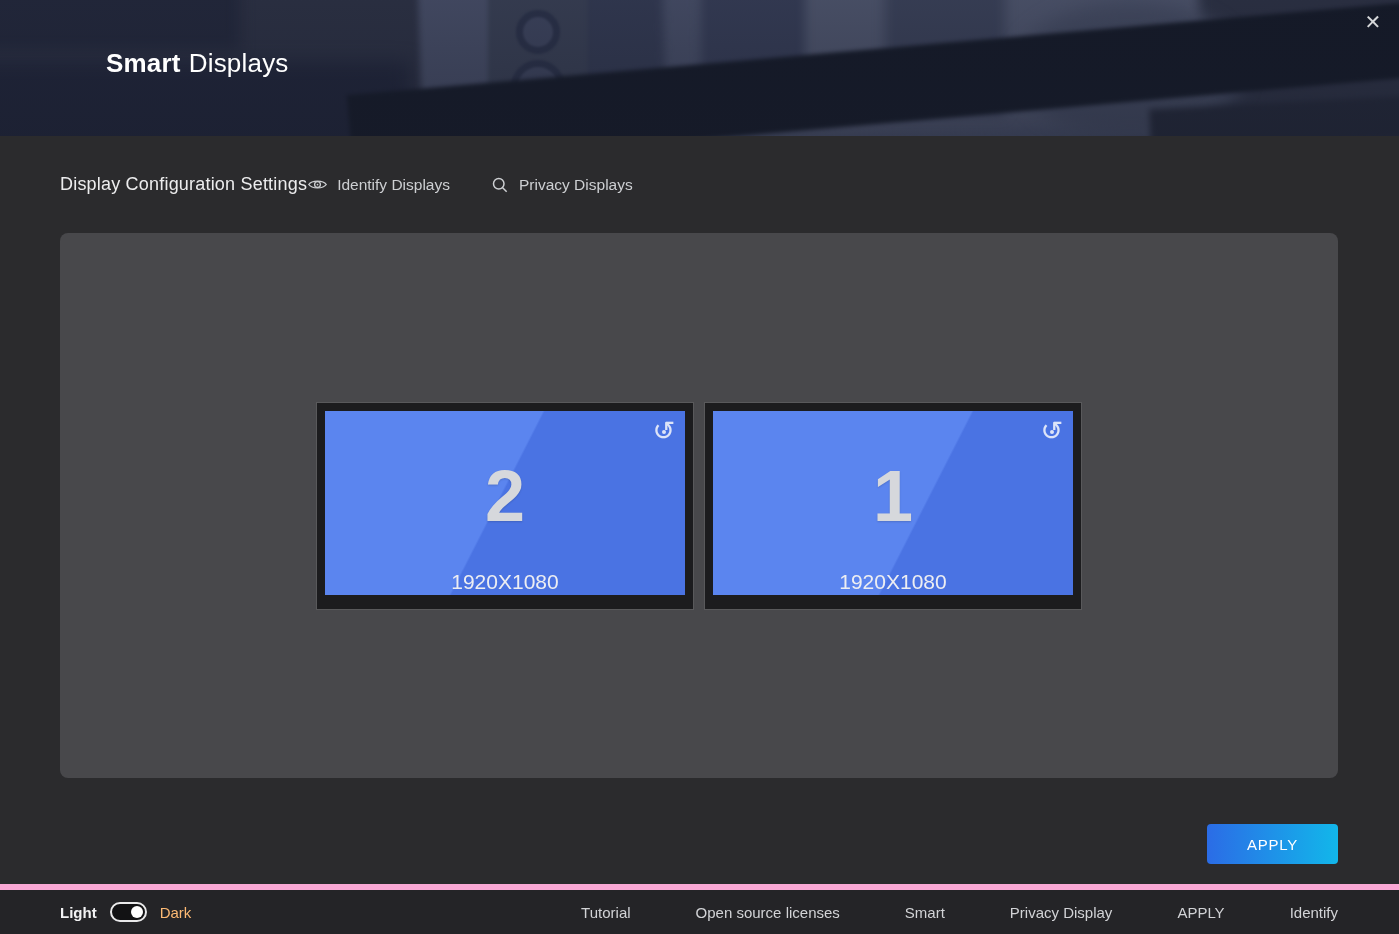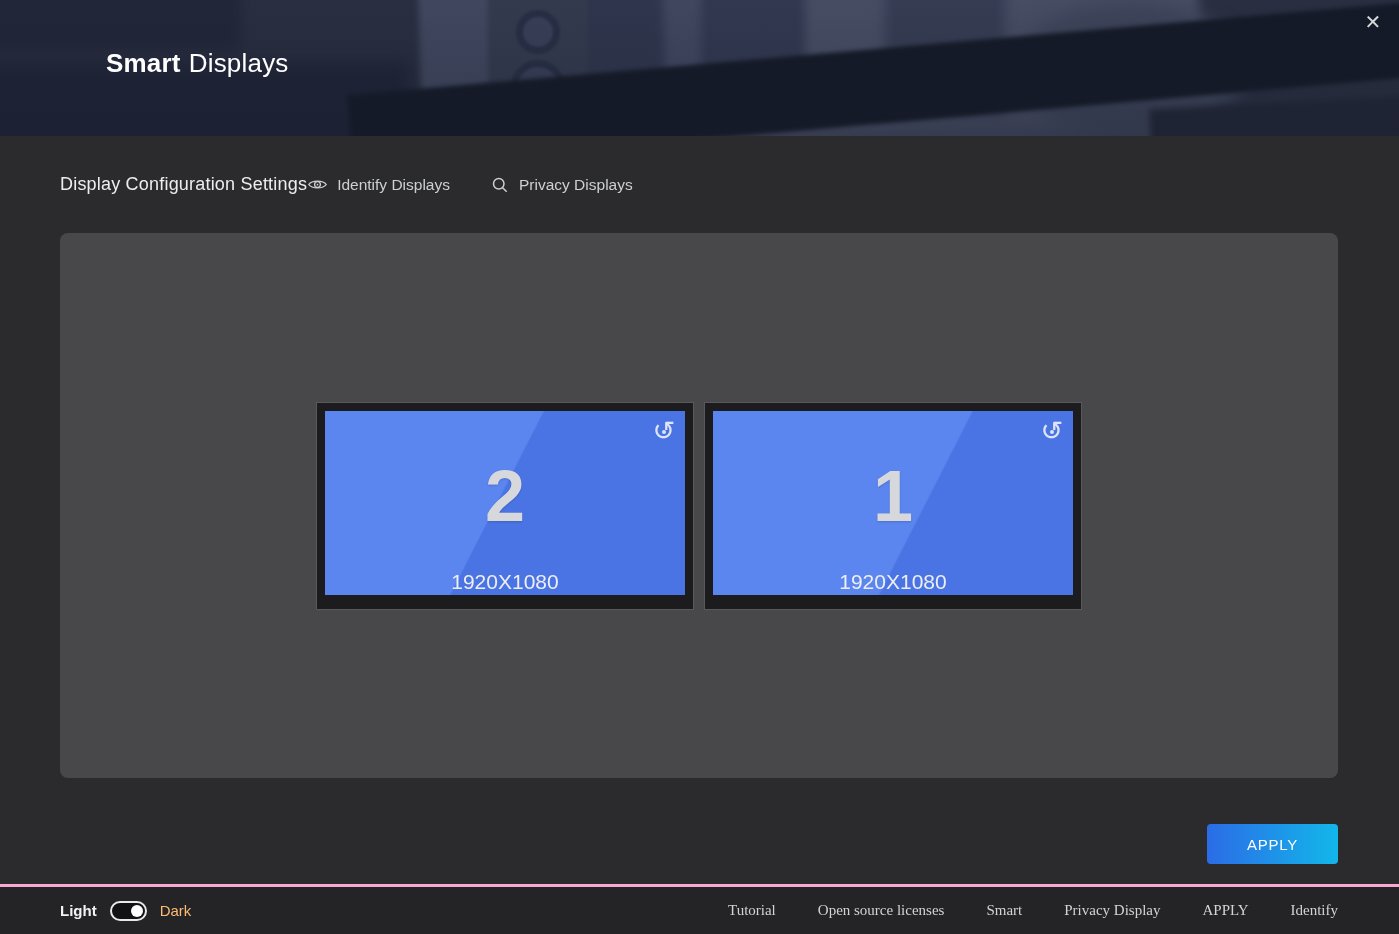--- a/index.html
+++ b/index.html
@@ -100,35 +100,35 @@
     position:absolute; top:688px; right:61px;
     width:131px; height:40px; border:none; border-radius:4px;
     background:linear-gradient(90deg, #2b6ce6, #12b7ea);
     color:#ffffff; font-size:15px; letter-spacing:.8px; cursor:pointer;
     font-family:"Liberation Sans", sans-serif;
   }
 
   
   footer {
     flex:0 0 50px; height:50px; background:#242427;
-    border-top:3px solid #f9a8d4;
+    border-top:6px solid #f9a8d4;
     display:flex; align-items:center; padding:0 61px 0 60px;
   }
   .theme-switch { display:flex; align-items:center; gap:13px; }
   .theme-light-label { color:#f2f2f3; font-size:15px; font-weight:700; }
   .theme-dark-label  { color:#fdba74; font-size:15px; font-weight:400; }
   .toggle {
     position:relative; width:37px; height:20px; border-radius:11px;
     border:2px solid #e9e9ea; background:#121214; cursor:pointer;
   }
   .toggle .knob {
     position:absolute; right:2px; top:2px; width:12px; height:12px;
     border-radius:50%; background:#ffffff;
   }
-  .footer-links { margin-left:auto; display:flex; gap:42px;font-family:Liberation Serif, serif; }
+  .footer-links { margin-left:auto; display:flex; gap:65px; }
   .footer-links a {
     color:#d2d3d6; font-size:15px; text-decoration:none; cursor:pointer; white-space:nowrap;
   }
 </style>
 </head>
 <body>
 
 <div class="app">
 
   <header>

